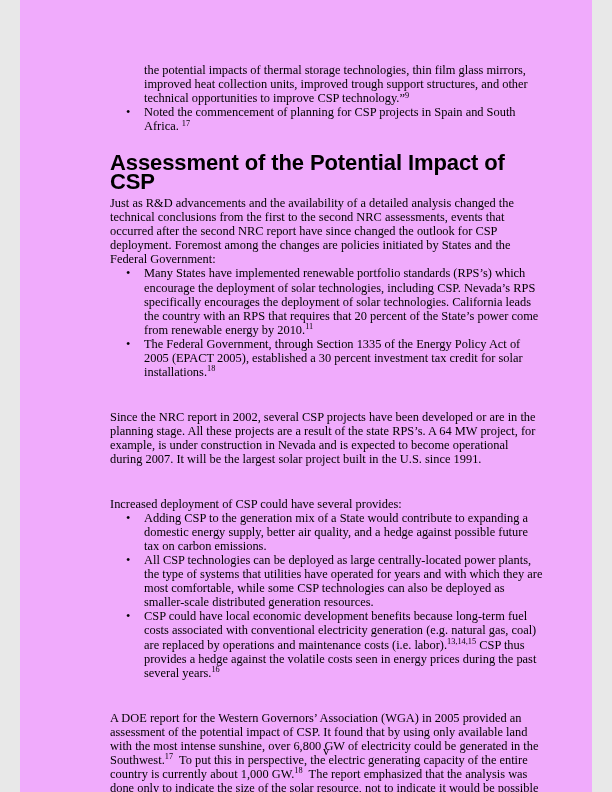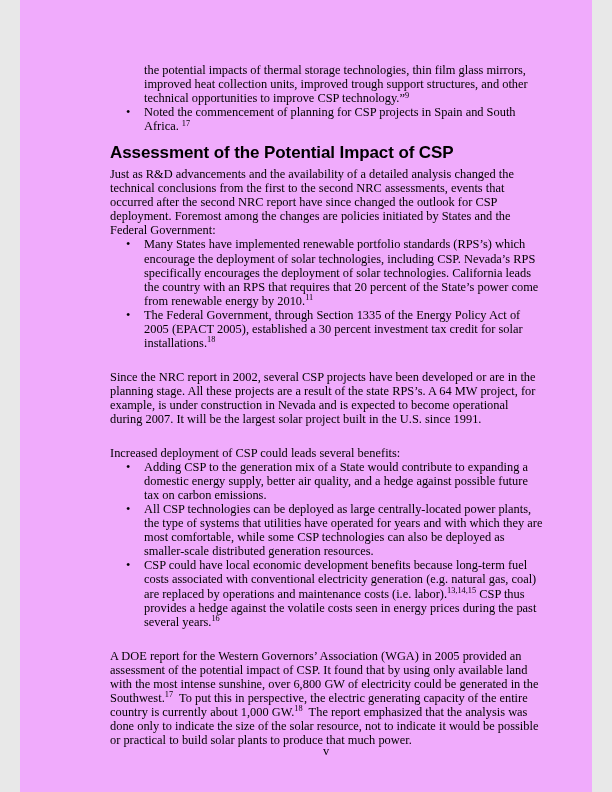--- a/index.html
+++ b/index.html
@@ -18,35 +18,35 @@
   }
   .content {
     position: absolute;
     left: 90px;
     top: 63px;
     width: 433px;
   }
   .heading {
     font-family: "Liberation Sans", sans-serif;
     font-weight: bold;
-    font-size: 17px;
+    font-size: 22px;
     line-height: 19px;
     letter-spacing: -0.1px;
-    margin: 10px 0 5px 0;
+    margin: 20px 0 5px 0;
   }
   .paragraph { margin: 0; }
   .continuation { padding-left: 34px; }
   .bullet { position: relative; padding-left: 34px; }
   .bullet .dot {
     position: absolute;
     left: 16px;
     top: 0;
   }
   .txt { white-space: pre-wrap; }
-  .gap-before { margin-top: 20px; }
+  .gap-before { margin-top: 31px; }
   sup {
     font-size: 8.3px;
     line-height: 0;
     position: relative;
     top: -4.5px;
     vertical-align: baseline;
   }
   .footer {
     position: absolute;
     top: 744px;
@@ -61,21 +61,21 @@
 
 <div class="page">
   <div class="content">
       <div class="continuation"><span class="txt">the potential impacts of thermal storage technologies, thin film glass mirrors, improved heat collection units, improved trough support structures, and other technical opportunities to improve CSP technology.”<sup>9</sup></span></div>
       <div class="bullet"><span class="dot">•</span><span class="txt">Noted the commencement of planning for CSP projects in Spain and South Africa. <sup>17</sup></span></div>
       <h1 class="heading">Assessment of the Potential Impact of CSP</h1>
       <div class="paragraph"><span class="txt">Just as R&amp;D advancements and the availability of a detailed analysis changed the technical conclusions from the first to the second NRC assessments, events that occurred after the second NRC report have since changed the outlook for CSP deployment. Foremost among the changes are policies initiated by States and the Federal Government:</span></div>
       <div class="bullet"><span class="dot">•</span><span class="txt">Many States have implemented renewable portfolio standards (RPS’s) which encourage the deployment of solar technologies, including CSP. Nevada’s RPS specifically encourages the deployment of solar technologies. California leads the country with an RPS that requires that 20 percent of the State’s power come from renewable energy by 2010.<sup>11</sup></span></div>
       <div class="bullet"><span class="dot">•</span><span class="txt">The Federal Government, through Section 1335 of the Energy Policy Act of 2005 (EPACT 2005), established a 30 percent investment tax credit for solar installations.<sup>18</sup></span></div>
       <div class="paragraph gap-before"><span class="txt">Since the NRC report in 2002, several CSP projects have been developed or are in the planning stage. All these projects are a result of the state RPS’s. A 64 MW project, for example, is under construction in Nevada and is expected to become operational during 2007. It will be the largest solar project built in the U.S. since 1991.</span></div>
-      <div class="paragraph gap-before"><span class="txt">Increased deployment of CSP could leads several benefits:</span></div>
+      <div class="paragraph gap-before"><span class="txt">Increased deployment of CSP could have several provides:</span></div>
       <div class="bullet"><span class="dot">•</span><span class="txt">Adding CSP to the generation mix of a State would contribute to expanding a domestic energy supply, better air quality, and a hedge against possible future tax on carbon emissions.</span></div>
       <div class="bullet"><span class="dot">•</span><span class="txt">All CSP technologies can be deployed as large centrally-located power plants, the type of systems that utilities have operated for years and with which they are most comfortable, while some CSP technologies can also be deployed as smaller-scale distributed generation resources.</span></div>
       <div class="bullet"><span class="dot">•</span><span class="txt">CSP could have local economic development benefits because long-term fuel costs associated with conventional electricity generation (e.g. natural gas, coal) are replaced by operations and maintenance costs (i.e. labor).<sup>13,14,15</sup> CSP thus provides a hedge against the volatile costs seen in energy prices during the past several years.<sup>16</sup></span></div>
       <div class="paragraph gap-before"><span class="txt">A DOE report for the Western Governors’ Association (WGA) in 2005 provided an assessment of the potential impact of CSP. It found that by using only available land with the most intense sunshine, over 6,800 GW of electricity could be generated in the Southwest.<sup>17</sup>  To put this in perspective, the electric generating capacity of the entire country is currently about 1,000 GW.<sup>18</sup>  The report emphasized that the analysis was done only to indicate the size of the solar resource, not to indicate it would be possible or practical to build solar plants to produce that much power.</span></div>
     </div>
   <div class="footer">
     <span>v</span>
   </div>
 </div>
 

